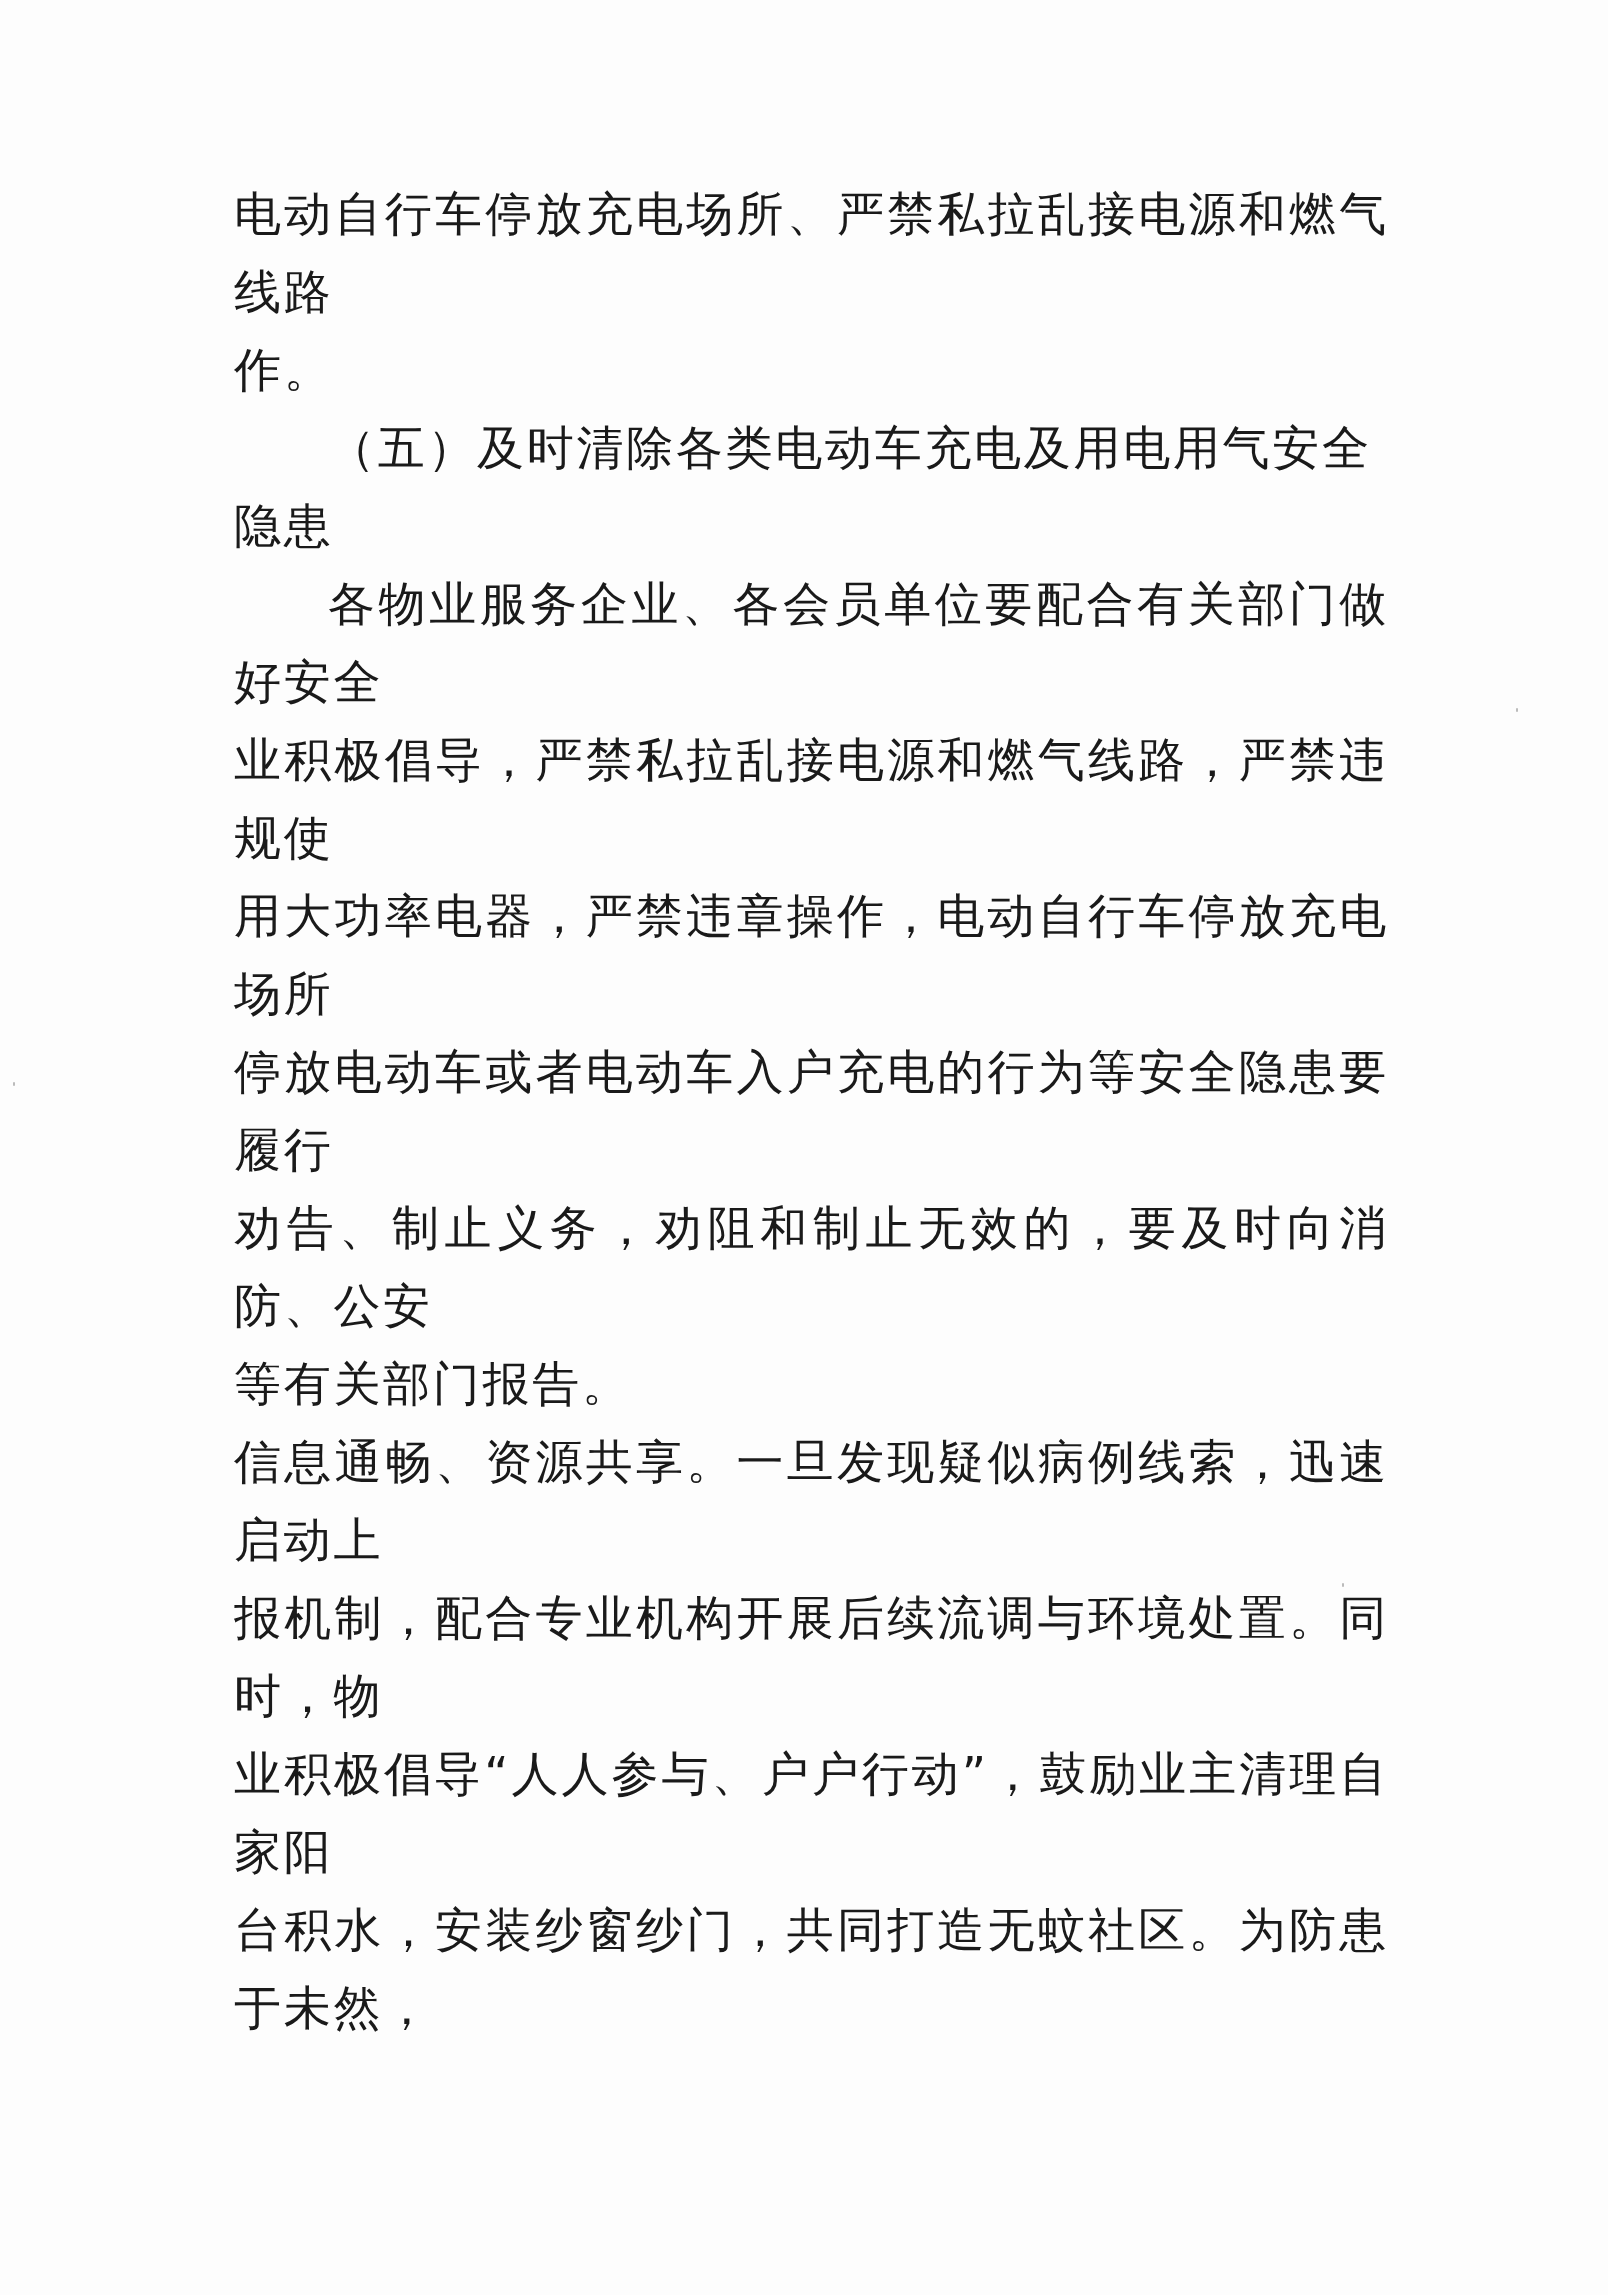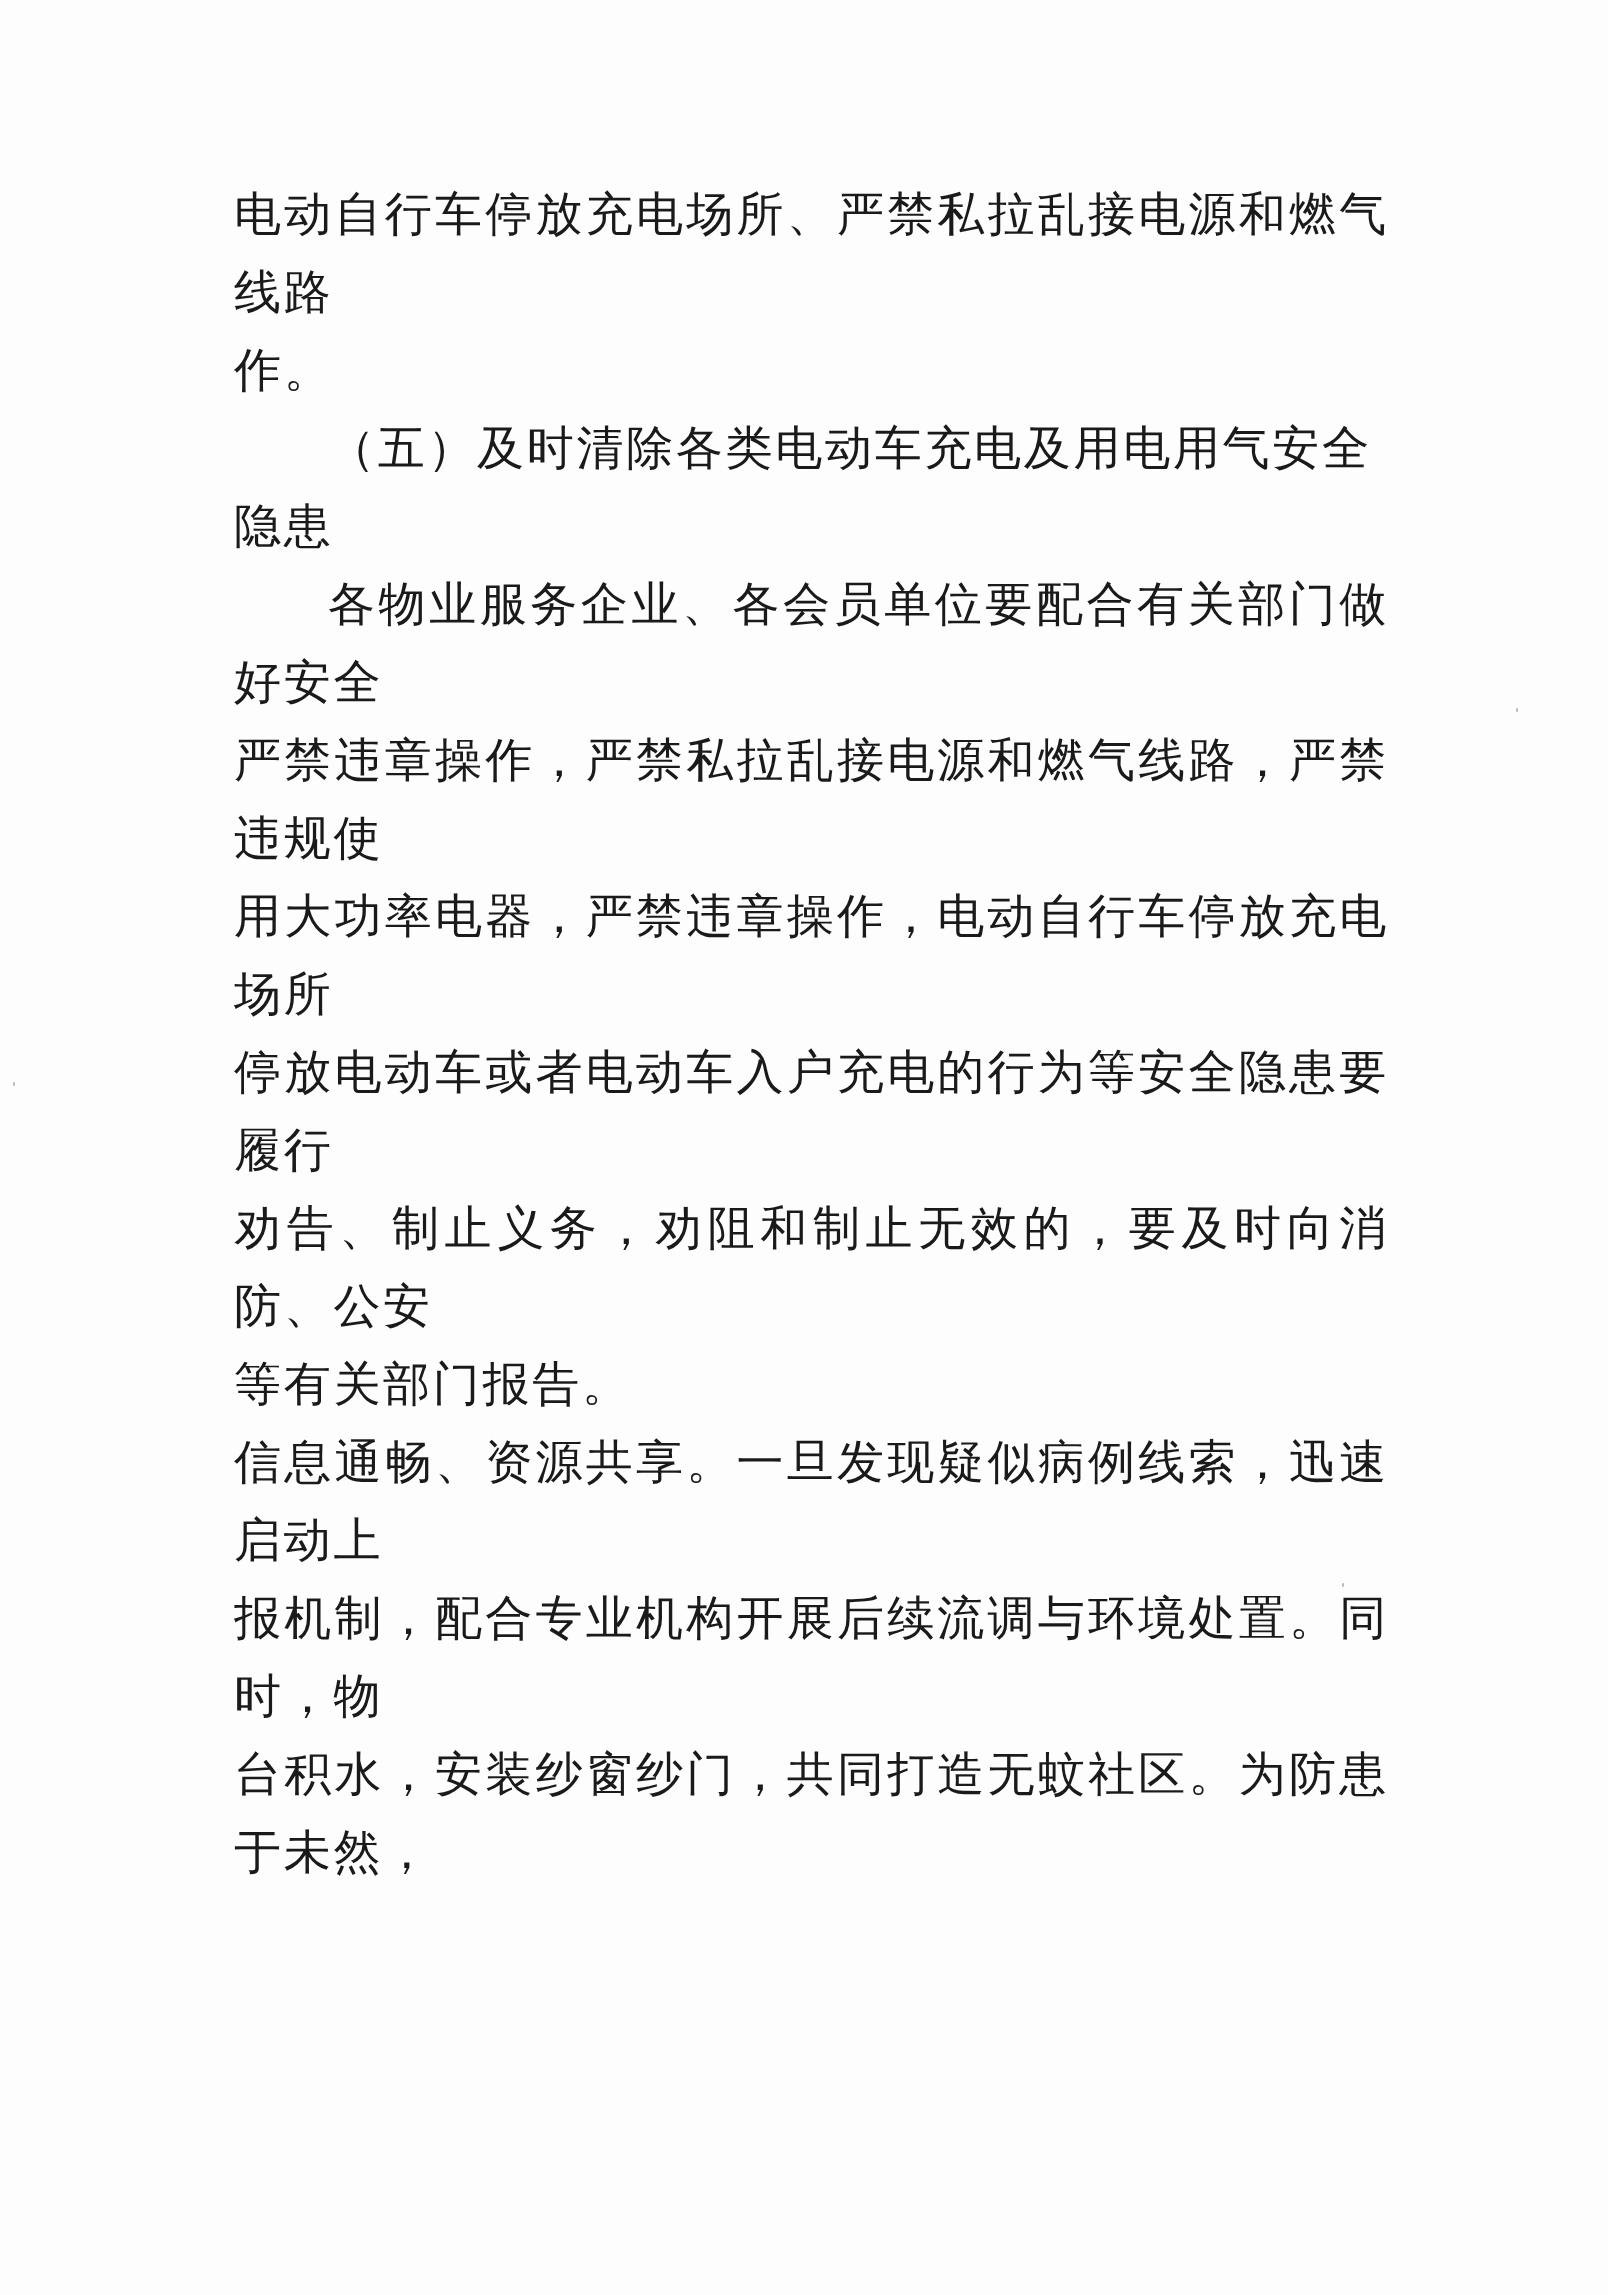--- a/index.html
+++ b/index.html
@@ -15,27 +15,28 @@
   .speck { position:absolute; width:2px; height:4px; background:#bbb; border-radius:1.3px; }
 </style>
 </head>
 <body>
 
 <div class="page">
   <div class="para">电动自行车停放充电场所、严禁私拉乱接电源和燃气线路</div>
   <div class="para">作。</div>
   <div class="heading">（五）及时清除各类电动车充电及用电用气安全隐患</div>
   <div class="para indent">各物业服务企业、各会员单位要配合有关部门做好安全</div>
-  <div class="para">严禁违章操作，严禁私拉乱接电源和燃气线路，严禁违规使</div>
+  <div class="para">业积极倡导，严禁私拉乱接电源和燃气线路，严禁违规使</div>
   <div class="para">用大功率电器，严禁违章操作，电动自行车停放充电场所</div>
   <div class="para">停放电动车或者电动车入户充电的行为等安全隐患要履行</div>
   <div class="para">劝告、制止义务，劝阻和制止无效的，要及时向消防、公安</div>
   <div class="para">等有关部门报告。</div>
   <div class="para">信息通畅、资源共享。一旦发现疑似病例线索，迅速启动上</div>
   <div class="para">报机制，配合专业机构开展后续流调与环境处置。同时，物</div>
+  <div class="para">业积极倡导“人人参与、户户行动”，鼓励业主清理自家阳</div>
   <div class="para">台积水，安装纱窗纱门，共同打造无蚊社区。为防患于未然，</div>
 
 </div>
 
 <div class="speck" style="left:1516px;top:708px;"></div>
 <div class="speck" style="left:1342px;top:1583px;"></div>
 <div class="speck" style="left:13.4px;top:1082px;"></div>
 
 
 </body></html>

